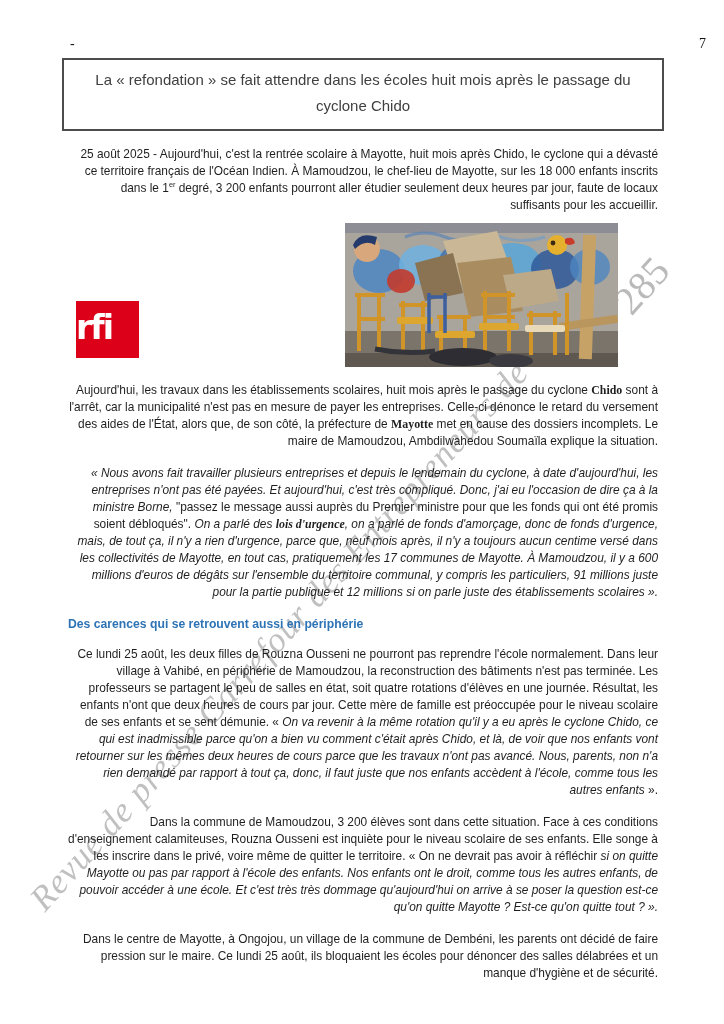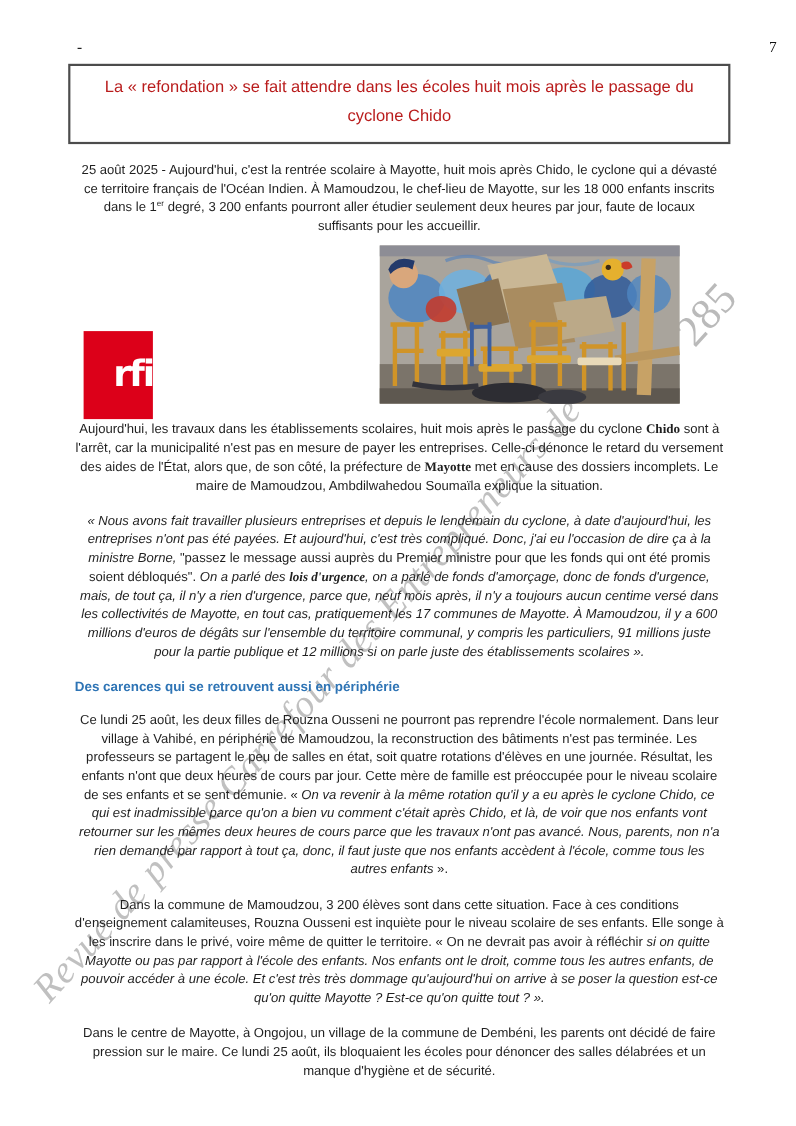--- a/index.html
+++ b/index.html
@@ -32,37 +32,37 @@
   .header{
     position:absolute;top:36px;left:70px;right:18px;
     display:flex;justify-content:space-between;
     font-family:"Liberation Serif", serif;font-size:14px;color:#111;
   }
   .title-box{
     margin:58px -6px 0 -6px;
     border:2px solid #4c4c4c;
     padding:7px 26px 10px 26px;
     text-align:center;
-    font-size:15px;line-height:26px;color:#b91c1c;
+    font-size:15px;line-height:26px;color:#404040;
     background:transparent;
   }
   .body-par{
     margin:15px 0 0 0;
     font-size:11.9px;line-height:17px;
-    text-align:center;
+    text-align:right;
   }
   .b{font-weight:bold;font-family:Liberation Serif, serif;}
   .i{font-style:italic;}
   .sup{vertical-align:super;font-size:0.62em;line-height:0;}
   
   .media-row{position:relative;height:144px;margin-top:9px;}
   .rfi-logo{
     position:absolute;left:8px;top:78px;
-    width:63px;height:80px;background:#dc0019;
-    display:flex;align-items:center;justify-content:flex-end;
+    width:63px;height:57px;background:#dc0019;
+    display:flex;align-items:center;justify-content:flex-start;
   }
   .rfi-logo span{
     color:#fff;font-weight:bold;font-size:33px;line-height:1;
     font-family:"DejaVu Sans", sans-serif;letter-spacing:-2px;
     transform:translateY(-2px);
   }
   .photo{position:absolute;right:40px;top:0;width:273px;height:144px;display:block;}
   .caption{
     margin:20px 0 0 0;text-align:center;
     font-size:10.6px;font-style:italic;font-weight:bold;color:#1a1a1a;

